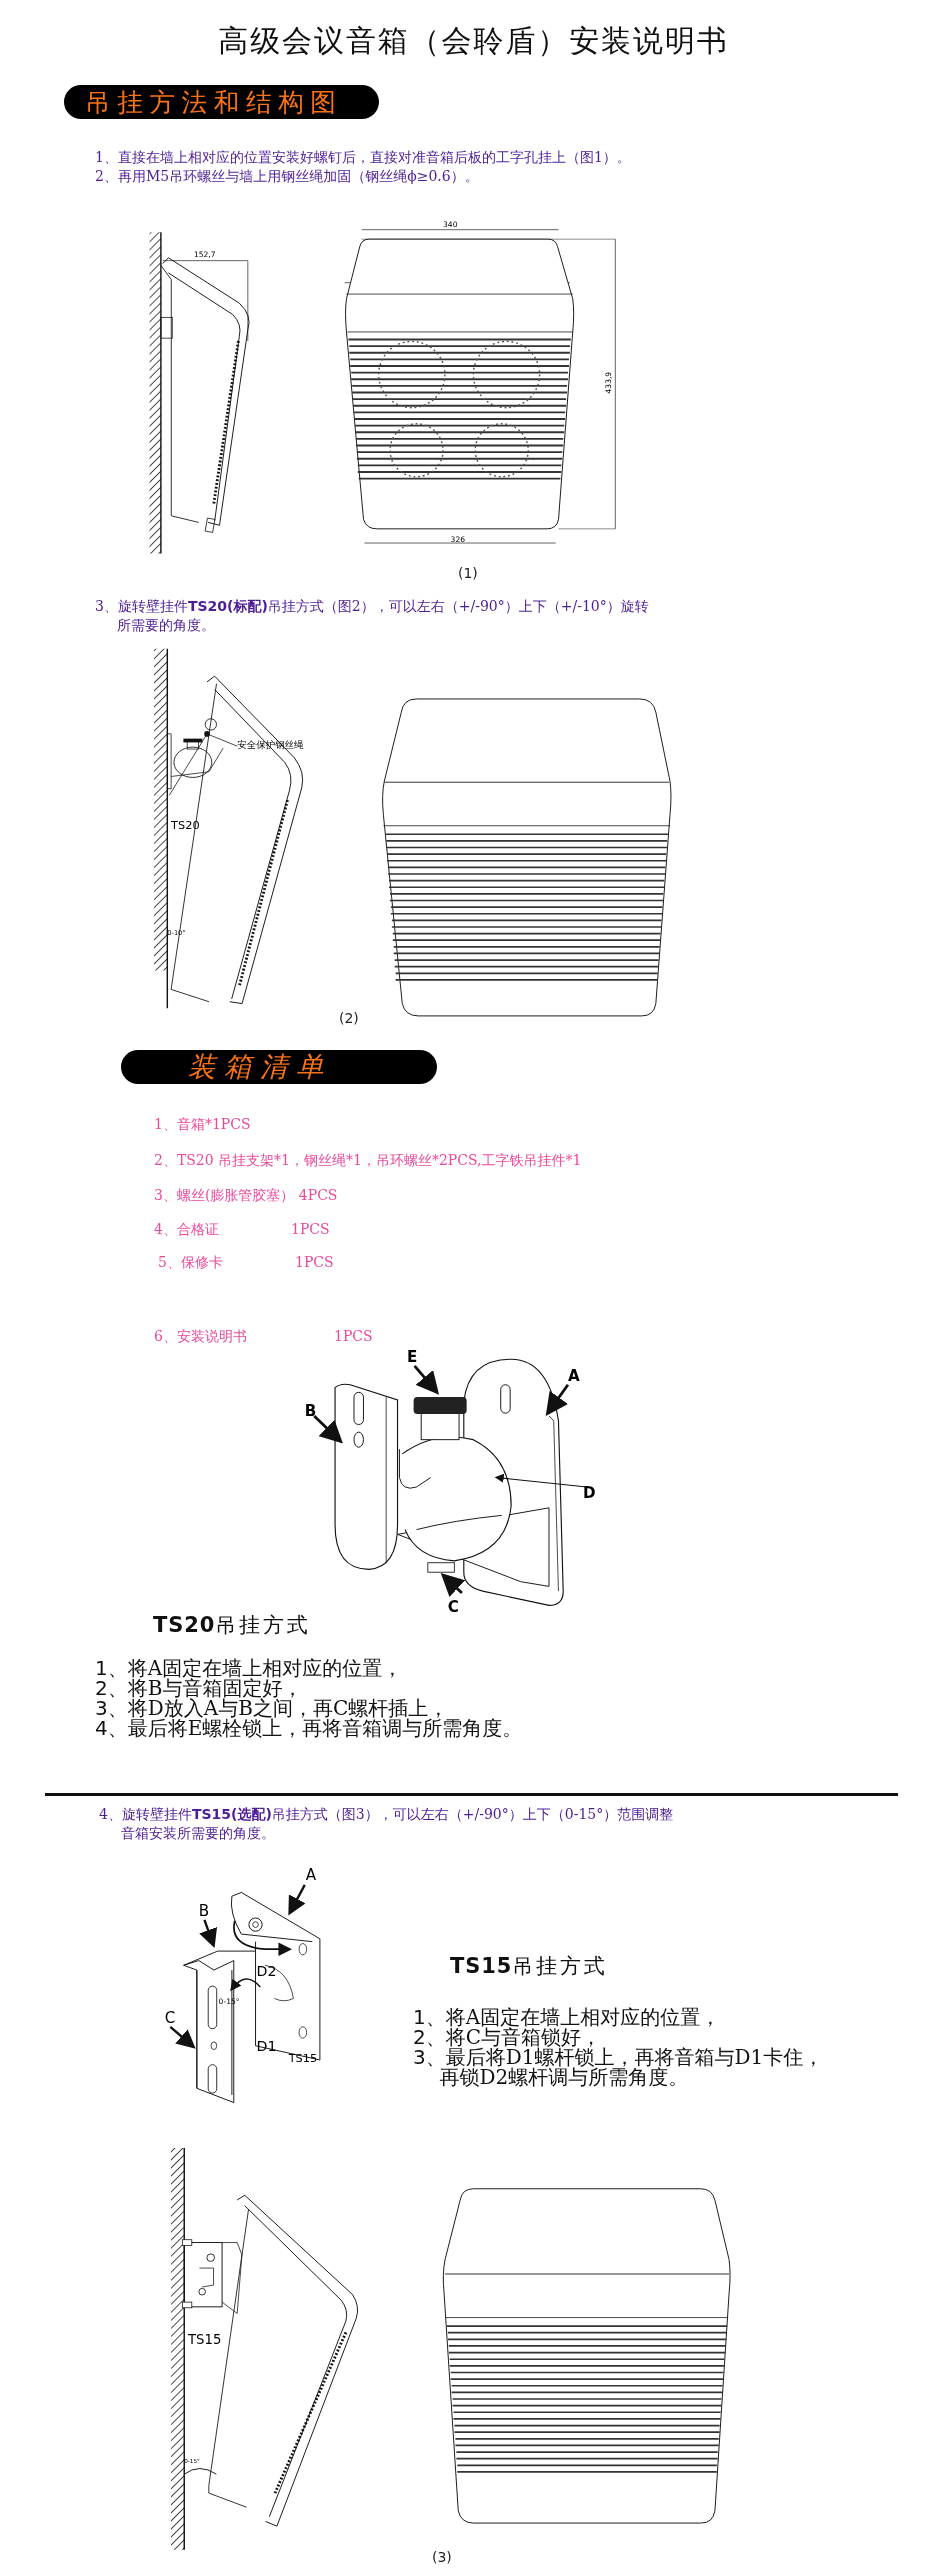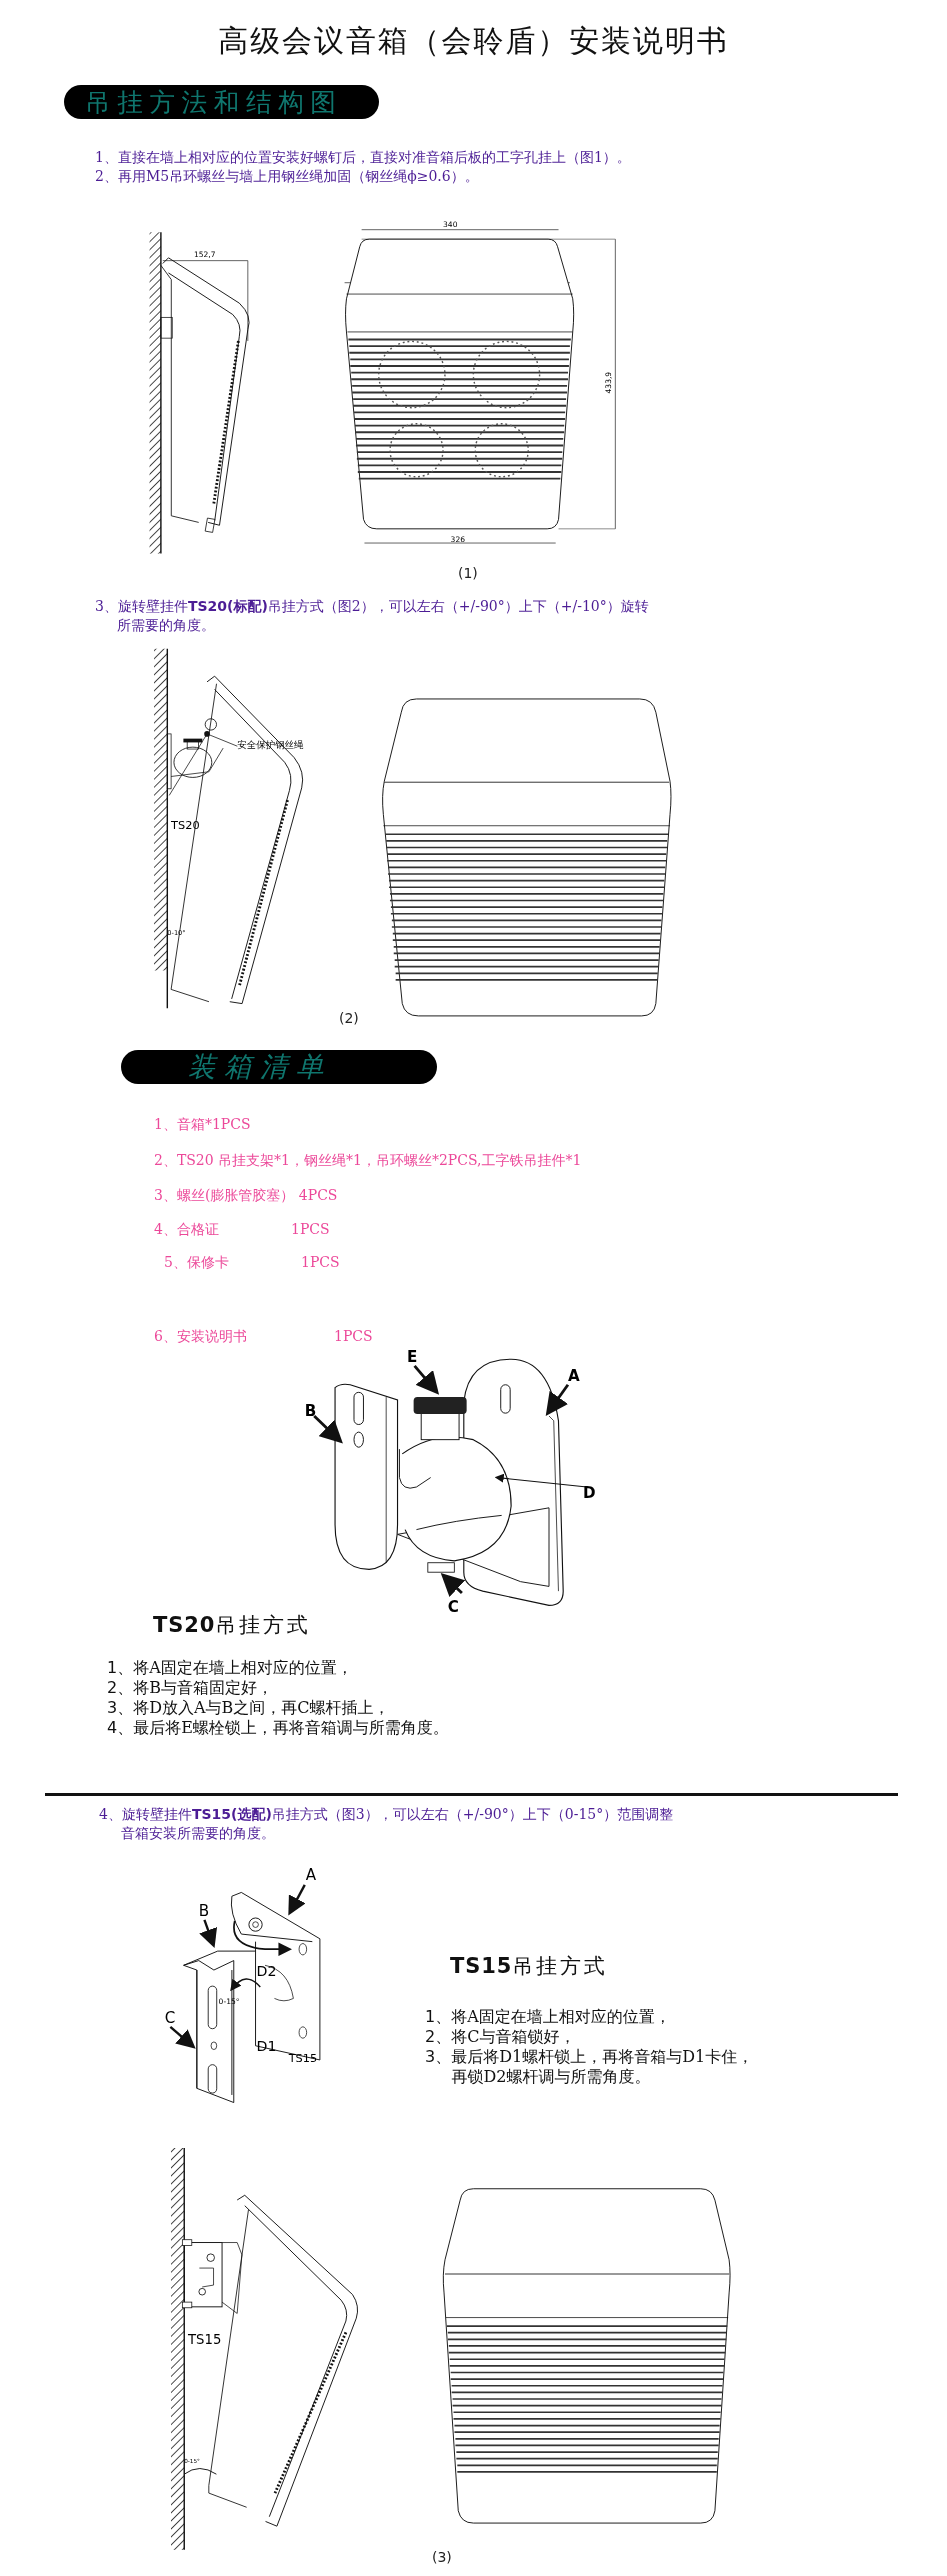--- a/index.html
+++ b/index.html
@@ -1,28 +1,28 @@
 <!DOCTYPE html>
 <html style="font-size:15px"><head>
 <meta charset="utf-8">
 <style>
   html, body { margin:0; padding:0; background:#ffffff; }
   body { width:947px; height:2576px; position:relative; overflow:hidden; color:#111; font-family:"DejaVu Sans", sans-serif; }
   .abs { position:absolute; }
   .title { left:0; width:947px; top:21px; text-align:center; font-size:30px; letter-spacing:1.9px; color:#111; font-family:"DejaVu Sans", sans-serif; }
-  .badge { background:#000; color:#0f766e; border-radius:23px; display:flex; align-items:center; }
+  .badge { background:#000; color:#f97316; border-radius:23px; display:flex; align-items:center; }
   .badge1 { left:64px; top:85px; width:315px; height:34px; font-size:25.6px; letter-spacing:6.6px; padding-left:21px; box-sizing:border-box; }
   .badge2 { left:121px; top:1050px; width:316px; height:34px; font-size:27.5px; letter-spacing:8.5px; justify-content:center; padding-right:38px; box-sizing:border-box;font-style:italic; }
   .para { font-family:"DejaVu Serif", serif; font-size:14px; color:#4c1d95; line-height:19px; }
   .para b { font-family:"DejaVu Sans", sans-serif; }
   .list-item { font-family:"DejaVu Serif", serif; font-size:14px; color:#ec4899; }
   .caption { font-family:"DejaVu Sans", sans-serif; font-size:14px; color:#222; }
   .subhead { font-size:21px; color:#111; font-family:"DejaVu Serif", serif; letter-spacing:2.8px; }
   .subhead .code { font-family:"DejaVu Sans", sans-serif; font-weight:bold; letter-spacing:0.9px; }
-  .steps { font-family:"DejaVu Serif", serif; font-size:16px; line-height:20px; color:#111;margin-left:12px; }
+  .steps { font-family:"DejaVu Serif", serif; font-size:20px; line-height:20px; color:#111; }
   .steps .n { font-family:"DejaVu Sans", sans-serif; }
   .divider { left:45px; width:853px; top:1793px; height:2.8px; background:#111; }
   svg { position:absolute; overflow:visible; }
   .lbl { font-family:"DejaVu Sans", sans-serif; }
 </style>
 </head>
 <body>
 
 <div class="abs title">高级会议音箱（会聆盾）安装说明书</div>
 
@@ -165,21 +165,21 @@
 
 <div class="abs badge badge2">装箱清单</div>
 
 <div class="abs list-item" style="left:154px; top:1116px;">1、音箱*1PCS</div>
 <div class="abs list-item" style="left:154px; top:1152px;">2、TS20 吊挂支架*1，钢丝绳*1，吊环螺丝*2PCS,工字铁吊挂件*1</div>
 <div class="abs list-item" style="left:154px; top:1187px;">3、螺丝(膨胀管胶塞） 4PCS</div>
 <div class="abs list-item" style="left:154px; top:1221px;">
   <span>4、合格证</span>
   <span style="position:absolute; left:137px;">1PCS</span>
 </div>
-<div class="abs list-item" style="left:164px; top:1254px;">
+<div class="abs list-item" style="left:158px; top:1254px;">
   <span>5、保修卡</span>
   <span style="position:absolute; left:137px;">1PCS</span>
 </div>
 <div class="abs list-item" style="left:154px; top:1285px;margin-top:43px;">
   <span>6、安装说明书</span>
   <span style="position:absolute; left:180px;">1PCS</span>
 </div>
 
 <svg style="left:265px; top:1345px;" width="426" height="284" viewBox="0 0 450 300">
   <defs>

